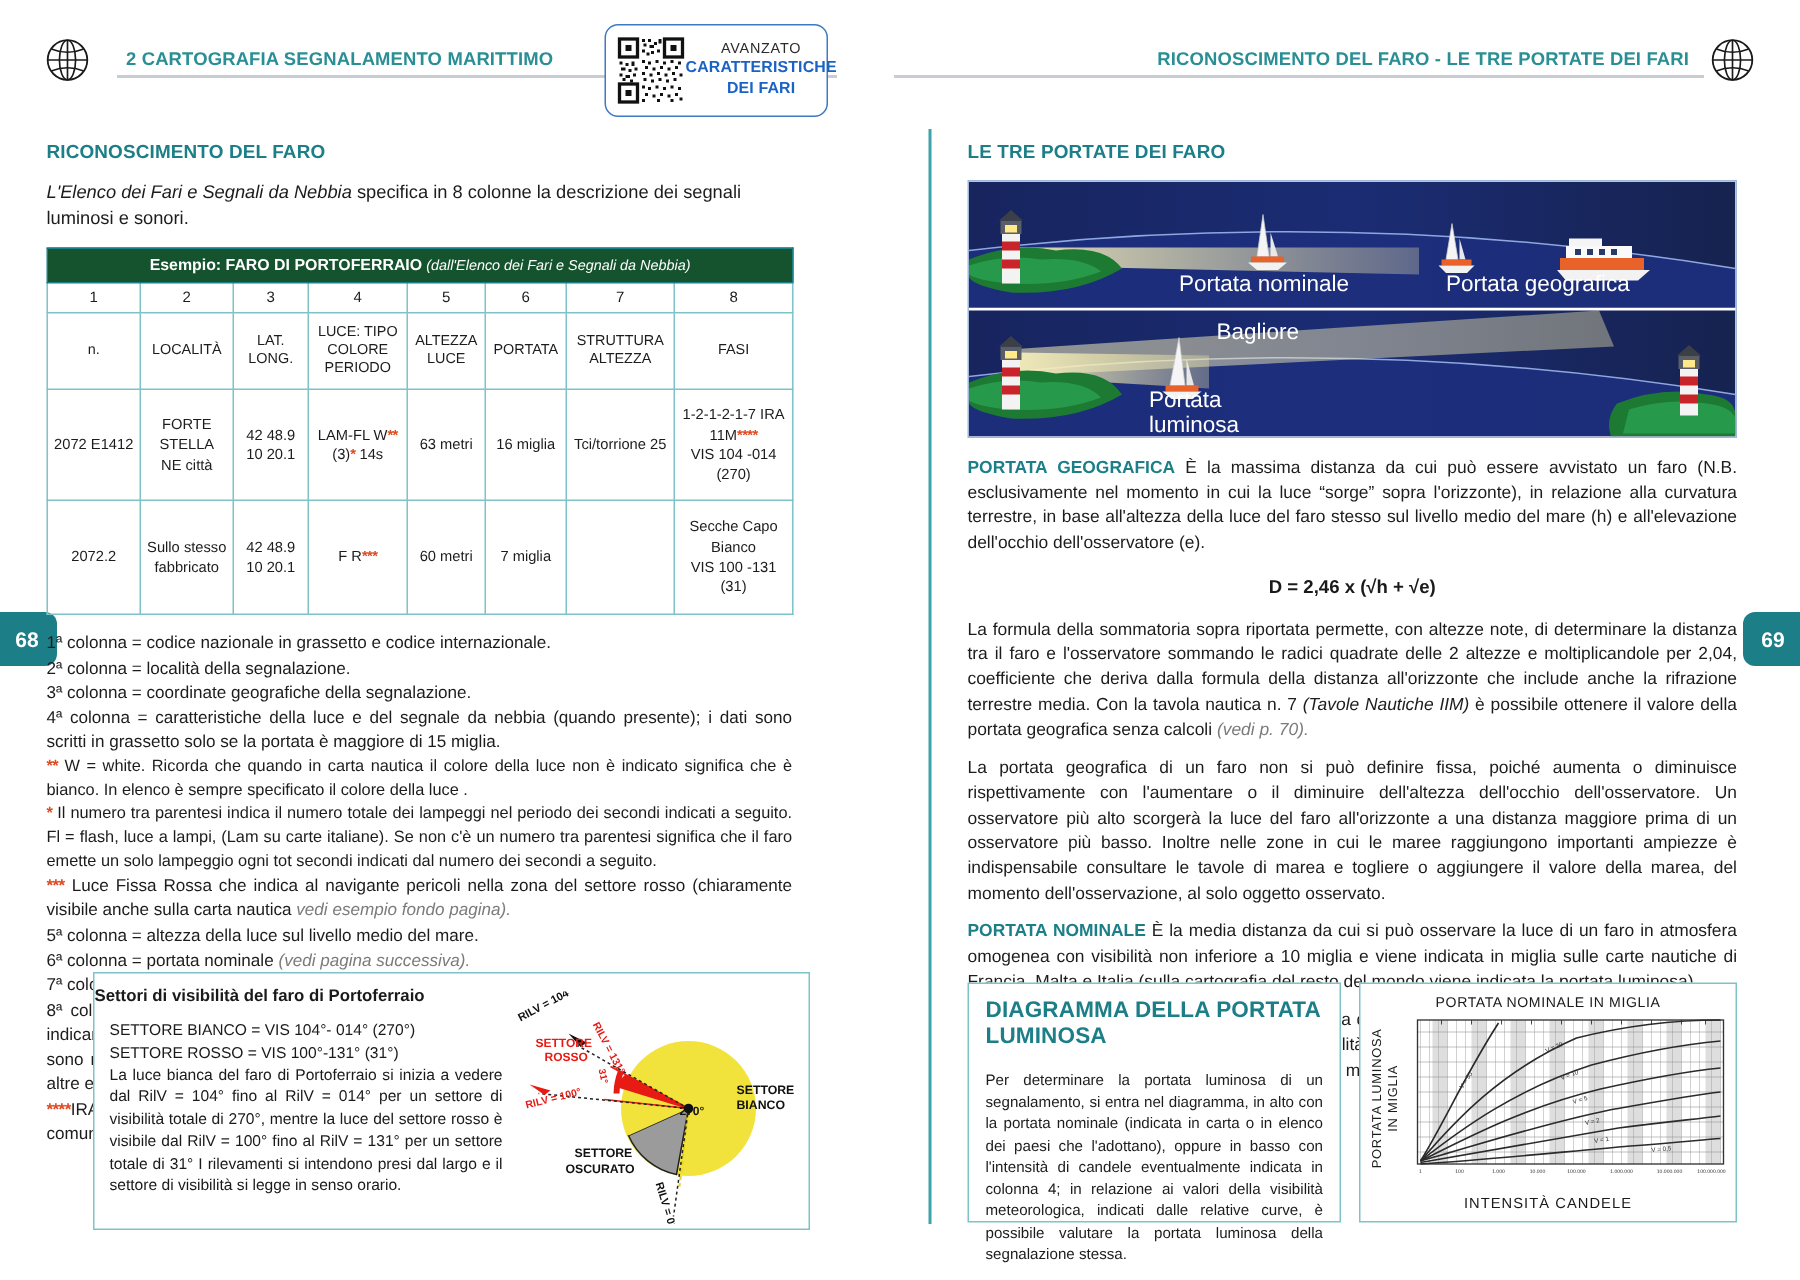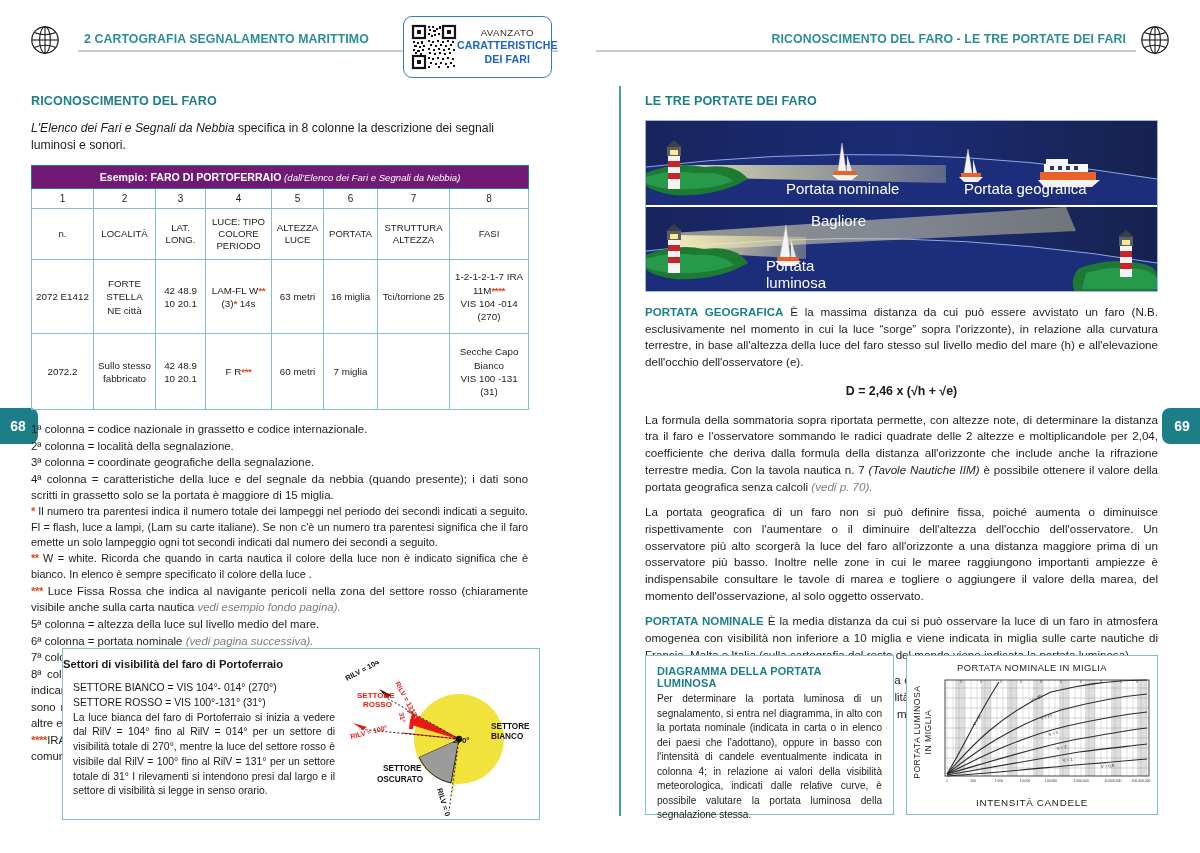--- a/index.html
+++ b/index.html
@@ -89,21 +89,21 @@
   }
   .intro em { font-style: italic; }
 
   
   table.fari {
     width: 497px; border-collapse: collapse; table-layout: fixed;
     font-size: 9.8px; color: #1c1c1c;
   }
   table.fari td, table.fari th { border: 1px solid #7fc2c7; text-align: center; vertical-align: middle; }
   .t-banner {
-    background: #701a75; color: #fff; font-size: 10.6px; font-weight: 700;
+    background: #14532d; color: #fff; font-size: 10.6px; font-weight: 700;
     padding: 5px 0; border: 1px solid #1c7f88 !important;
   }
   .t-banner em { font-weight: 400; font-style: italic; font-size: 9.6px; }
   .t-numrow td { padding: 4px 0; font-size: 10px; }
   .t-head td { padding: 7px 2px; font-size: 9.6px; line-height: 1.28; font-weight: 400; }
   .t-body td { padding: 10px 3px; line-height: 1.35; }
   .t-body.r2 td { padding: 11px 3px; }
   .ast { color: #e04a20; font-weight: 700; letter-spacing: -0.4px; }
 
   
@@ -155,22 +155,22 @@
   }
 
   
   .box-diagram-text {
     position: absolute; left: 645px; top: 655px;
     width: 249px; height: 160px;
     border: 1.3px solid #7fc2c7; background: #fff;
     padding: 9px 11px;
   }
   .bdt-title {
-    color: #1c7f88; font-weight: 700; font-size: 11px;
-    letter-spacing: .1px; margin-bottom: 3px;
+    color: #1c7f88; font-weight: 700; font-size: 15px;
+    letter-spacing: .1px; margin-bottom: 15px;
   }
   .bdt-body { font-size: 10.1px; line-height: 1.44; color: #1c1c1c; text-align: justify; }
 
   .box-chart {
     position: absolute; left: 906px; top: 655px;
     width: 252px; height: 160px;
     border: 1.3px solid #7fc2c7; background: #fff;
   }
   .bc-top {
     text-align: center; font-size: 9.4px; letter-spacing: .4px;
@@ -393,27 +393,27 @@
     </tbody>
       </table>
 
     <div class="notes">
       <div class="note">1ª colonna = codice nazionale in grassetto e codice internazionale.</div>
       <div class="note">2ª colonna = località della segnalazione.</div>
       <div class="note">3ª colonna = coordinate geografiche della segnalazione.</div>
       <div class="note">4ª colonna = caratteristiche della luce e del segnale da nebbia (quando presente); i dati sono scritti in grassetto solo se la portata è maggiore di 15 miglia.</div>
 
       <div class="note small">
+        <span class="ast">**</span>
+        <span>W = white. Ricorda che quando in carta nautica il colore della luce non è indicato significa che è bianco. In elenco è sempre specificato il colore della luce .</span>
+      </div>
+
+      <div class="note small">
         <span class="ast">*</span>
         <span>Il numero tra parentesi indica il numero totale dei lampeggi nel periodo dei secondi indicati a seguito. Fl = flash, luce a lampi, (Lam su carte italiane). Se non c'è un numero tra parentesi significa che il faro emette un solo lampeggio ogni tot secondi indicati dal numero dei secondi a seguito.</span>
-      </div>
-
-      <div class="note small">
-        <span class="ast">**</span>
-        <span>W = white. Ricorda che quando in carta nautica il colore della luce non è indicato significa che è bianco. In elenco è sempre specificato il colore della luce .</span>
       </div>
 
       <div class="note">
         <span class="ast">***</span>
         <span>Luce Fissa Rossa che indica al navigante pericoli nella zona del settore rosso (chiaramente visibile anche sulla carta nautica </span><i>vedi esempio fondo pagina).</i>
       </div>
 
       <div class="note">5ª colonna = altezza della luce sul livello medio del mare.</div>
       <div class="note">
         <span>6ª colonna = portata nominale </span><i>(vedi pagina successiva).</i>

